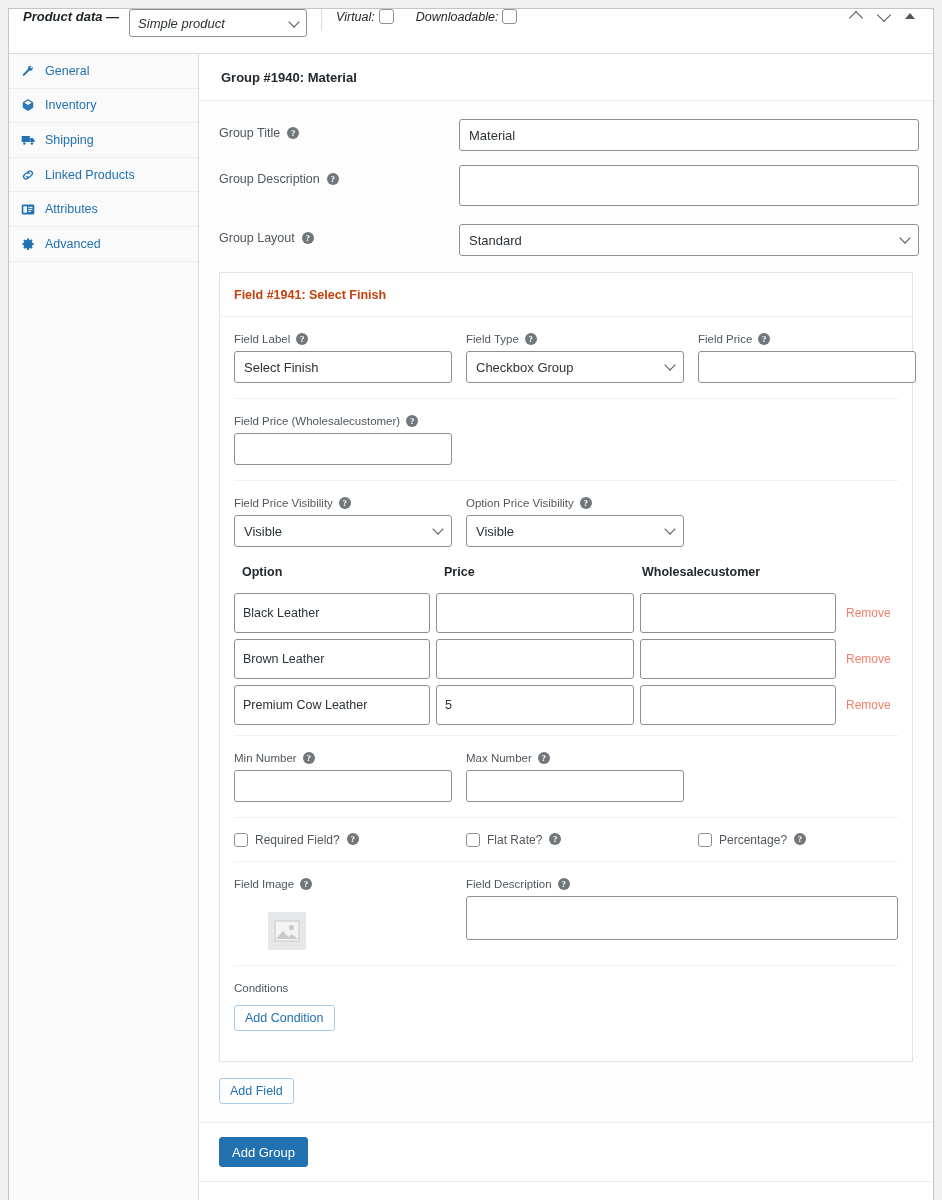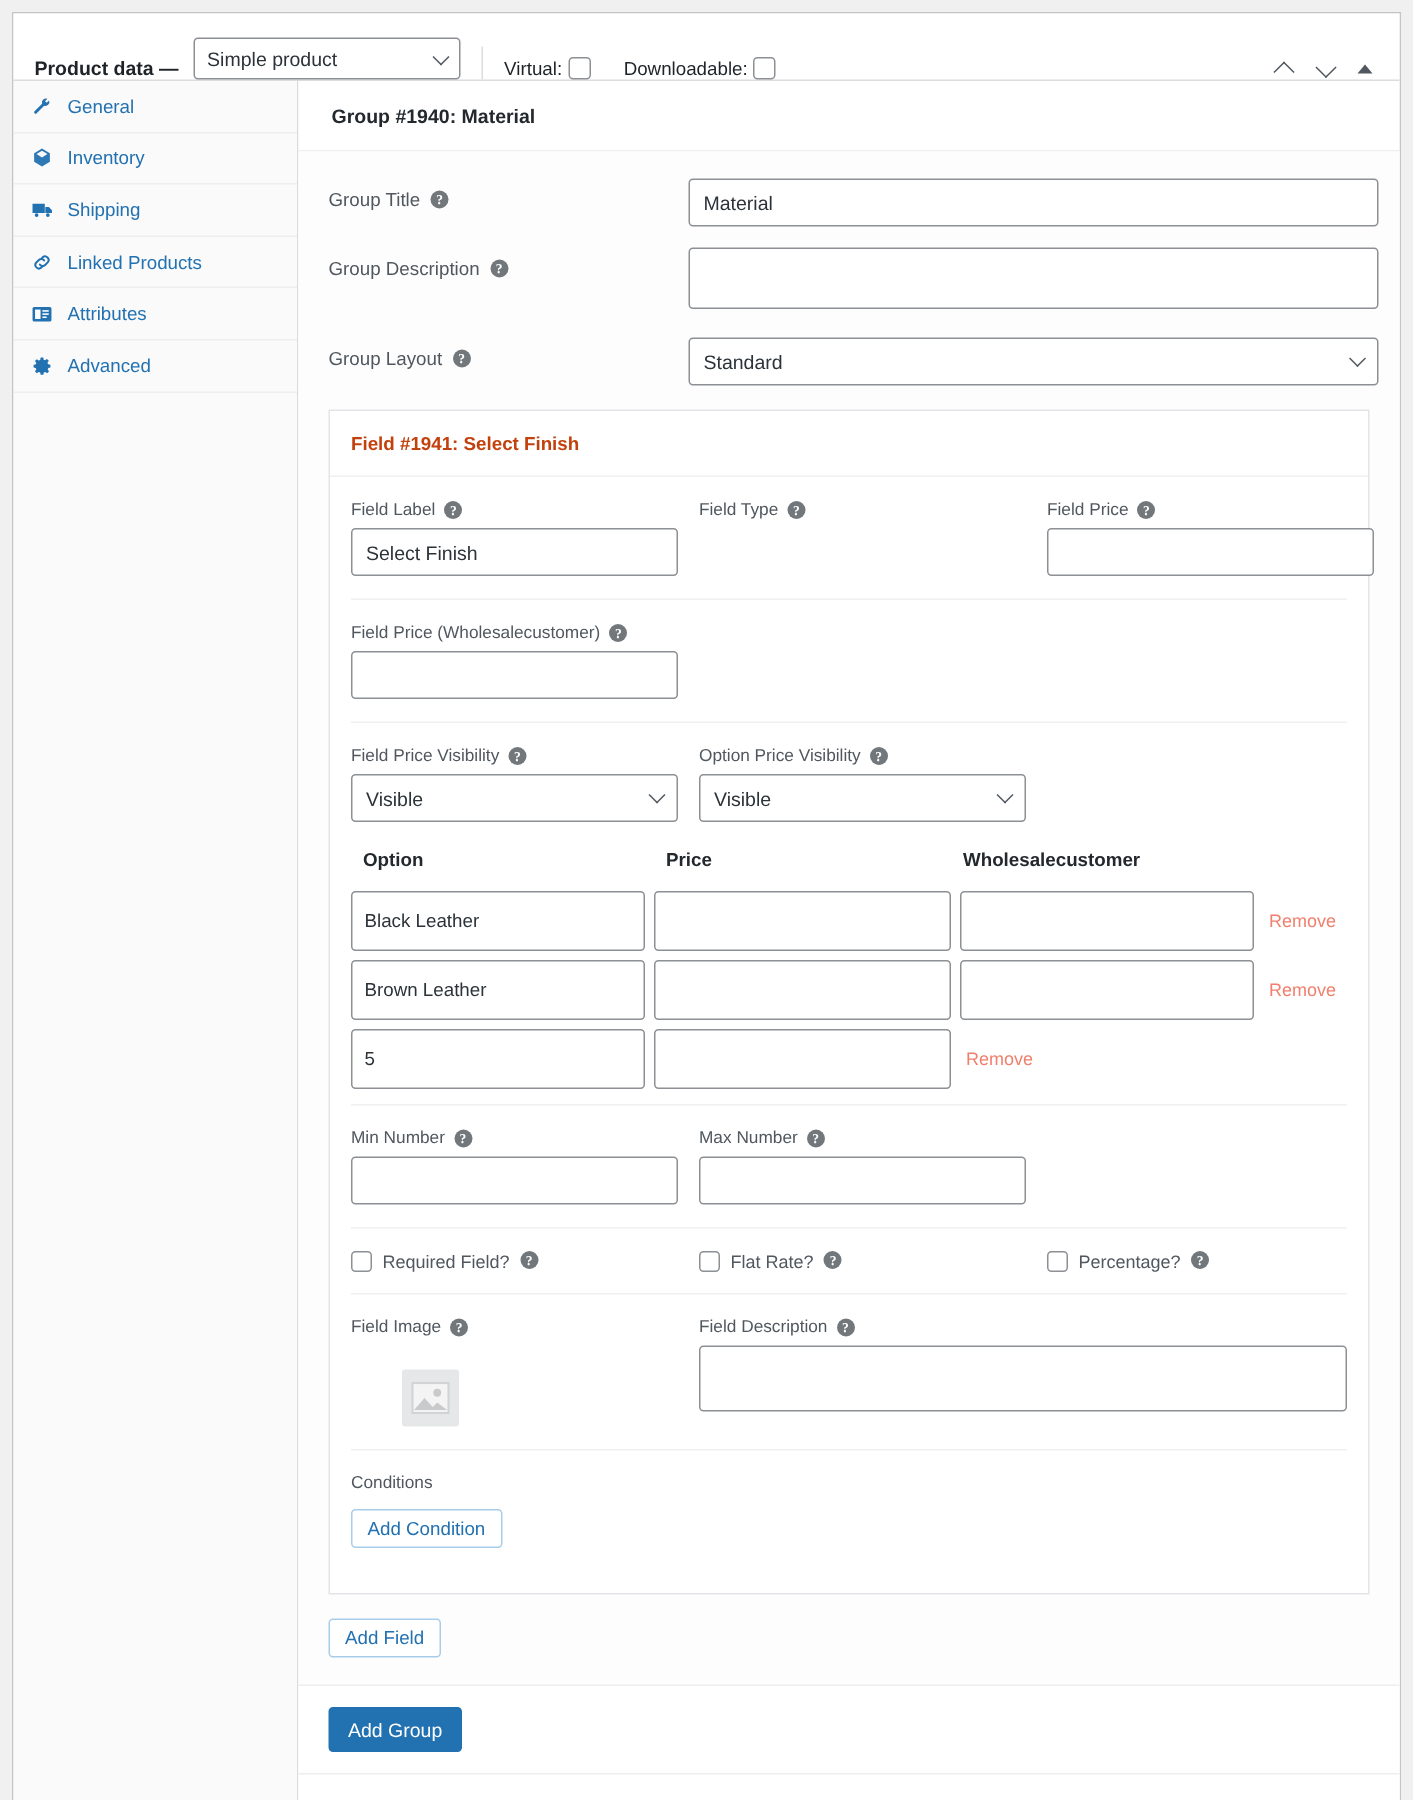--- a/index.html
+++ b/index.html
@@ -17,25 +17,26 @@
     background: #fff;
     border: 1px solid #c3c4c7;
     width: 926px;
     min-height: 1182px;
     position: relative;
   }
 
   
   .pd-header {
     display: flex;
-    align-items: flex-end;
+    align-items: flex-start;
     height: 45px;
     padding: 0 12px 0 14px;
     border-bottom: 1px solid #dcdcde;
     background: #fff;
+    font-style: italic;
   }
   .pd-title {
     font-size: 13px;
     font-weight: 700;
     color: #1d2327;
     white-space: nowrap;
     margin-right: 10px;
   }
   .pd-type-select {
     width: 178px; height: 28px;
@@ -486,20 +487,26 @@
                   <span>Field Label</span>
                   <span class="help">?</span>
                 </span>
                 <input class="inp" type="text" value="Select Finish" style="">
               </div>
               <div class="fcol fcol-2">
                 <span class="flabel">
                   <span>Field Type</span>
                   <span class="help">?</span>
                 </span>
+                <div class="sel">
+                  <div class="selbox">
+                        <span>Checkbox Group</span>
+                      </div>
+                  <span class="caret2"></span>
+                </div>
               </div>
               <div class="fcol fcol-3">
                 <span class="flabel">
                   <span>Field Price</span>
                   <span class="help">?</span>
                 </span>
                 <input class="inp" type="text" value="" style="">
               </div>
             </div>
 
@@ -569,20 +576,23 @@
                   <input class="inp" type="text" value="" style="">
                 </div>
                 <div class="oi">
                   <input class="inp" type="text" value="" style="">
                 </div>
                 <a class="remove-link">Remove</a>
               </div>
 
               <div class="opt-row">
                 <div class="oi">
+                  <input class="inp" type="text" value="Premium Cow Leather" style="">
+                </div>
+                <div class="oi">
                   <input class="inp" type="text" value="5" style="">
                 </div>
                 <div class="oi">
                   <input class="inp" type="text" value="" style="">
                 </div>
                 <a class="remove-link">Remove</a>
               </div>
 
             </div>
 

